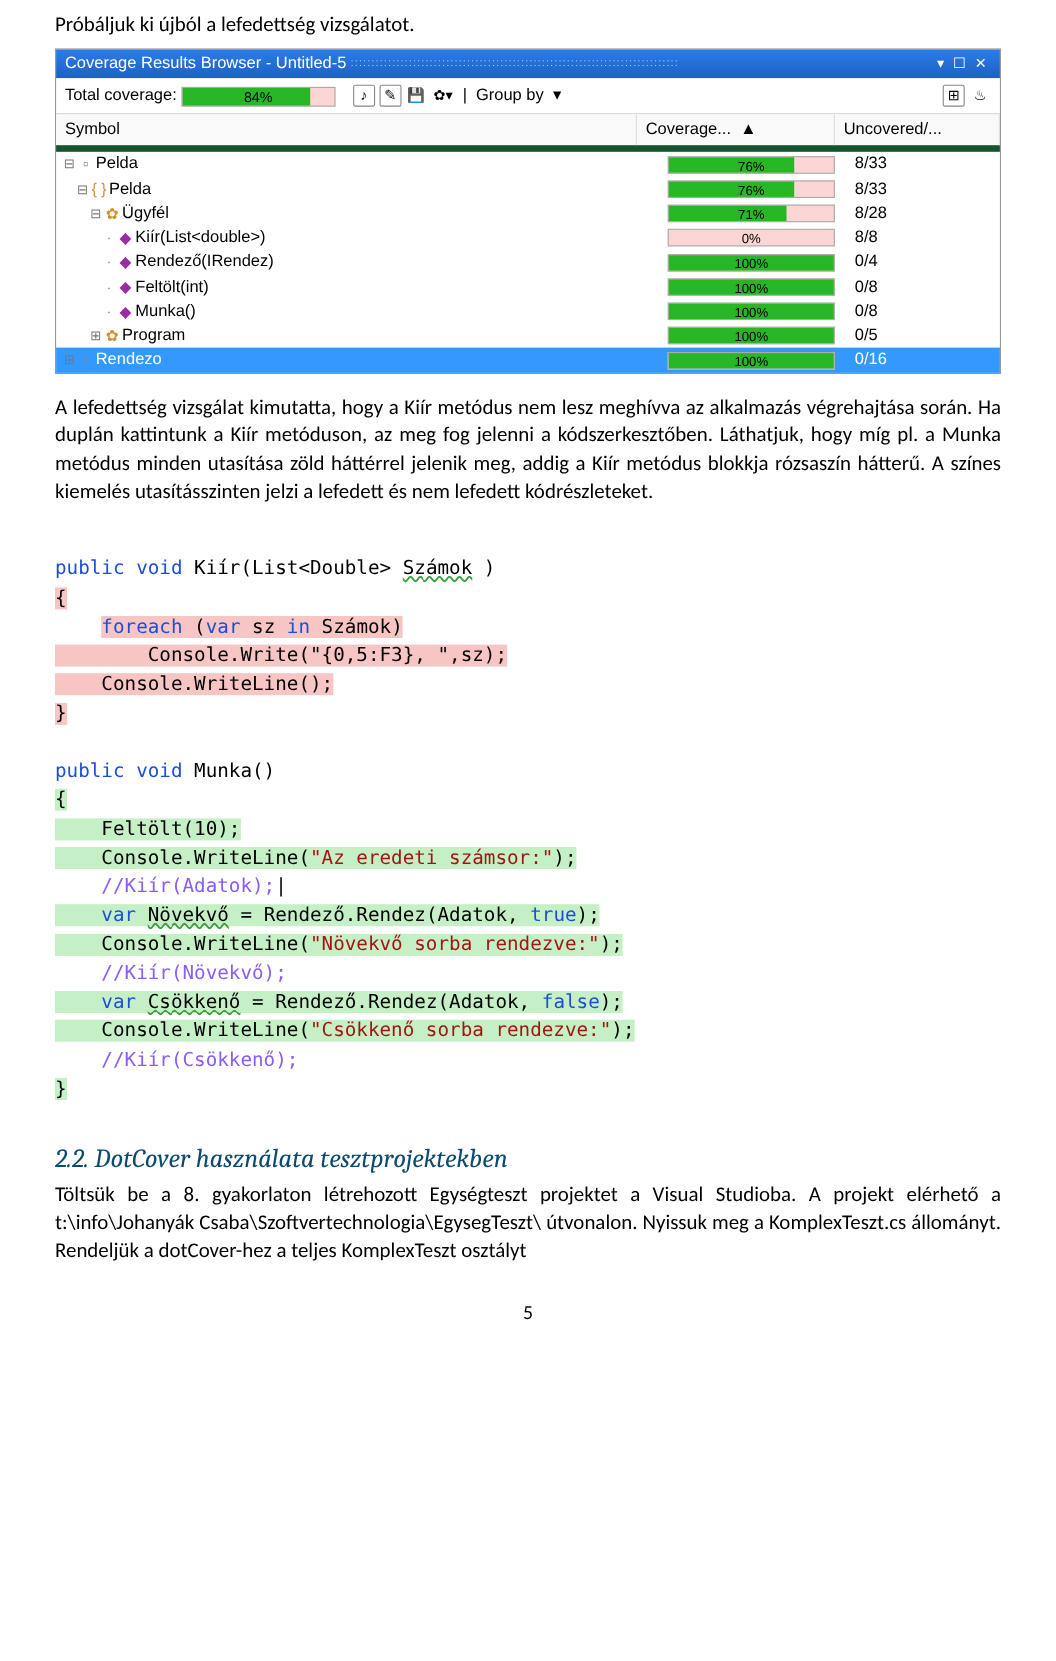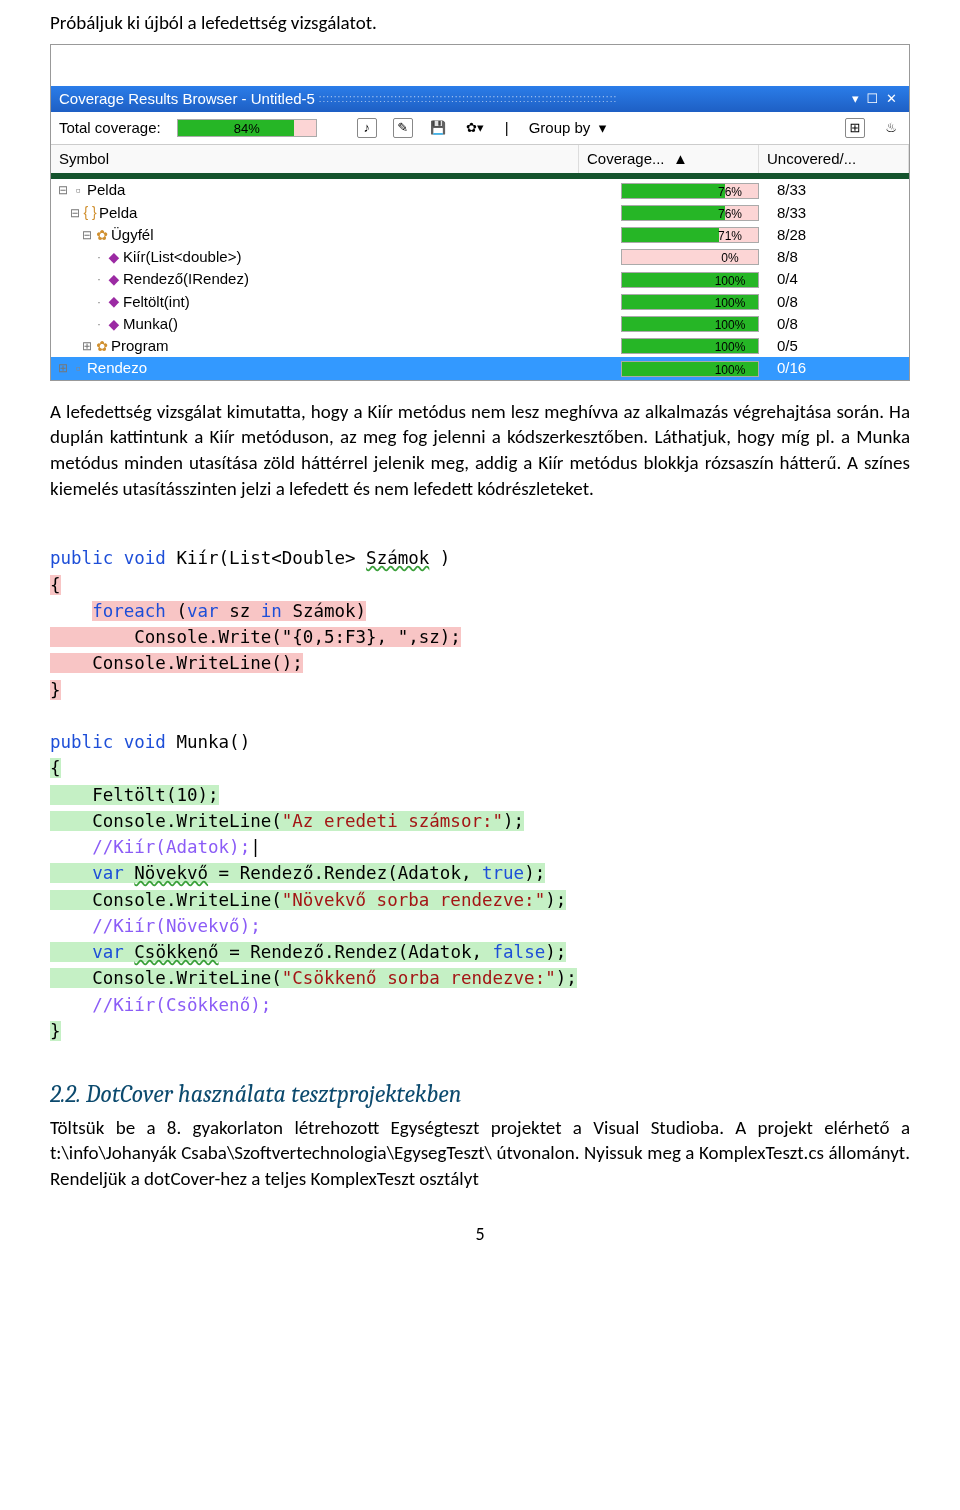--- a/index.html
+++ b/index.html
@@ -19,21 +19,20 @@
     margin: 8px 0 18px 0;
   }
   .cov-title {
     background: linear-gradient(#2b7de9, #1e5fc4);
     color: #fff;
     padding: 3px 8px;
     font-size: 15px;
     display: flex;
     align-items: center;
     font-family: "Segoe UI", Arial, sans-serif;
-    margin-top: 41px;
   }
   .cov-title .dots { flex: 1; opacity: 0.6; letter-spacing: 1px; font-size: 10px; overflow: hidden; white-space: nowrap; }
   .cov-title .ctl { padding: 0 4px; font-size: 13px; }
   .tabs {
     background: #f5f5f5;
     border-bottom: 1px solid #ccc;
     padding: 4px 6px 0 6px;
     font-size: 15px;
     font-family: "Segoe UI", Arial, sans-serif;
     color: #555;
@@ -50,22 +49,22 @@
     border-color: #ccc;
     color: #000;
   }
   .tab .close { font-family: Arial; margin-left: 6px; }
   .toolbar {
     padding: 6px 8px;
     border-bottom: 1px solid #ccc;
     font-size: 15px;
     font-family: "Segoe UI", Arial, sans-serif;
     display: flex;
-    align-items: center;
-    gap: 16px;
+    align-items: flex-end;
+    gap: 4px;
   }
   .tot-bar {
     display: inline-block;
     width: 140px;
     height: 18px;
     border: 1px solid #aaa;
     background: #fcd5d5;
     position: relative;
     vertical-align: middle;
   }
@@ -120,27 +119,26 @@
     flex: 1;
     display: flex;
     align-items: center;
     padding-left: 6px;
     overflow: hidden;
     white-space: nowrap;
   }
   .tree-gutter { display: inline-block; width: 12px; text-align: center; color: #777; font-size: 12px; }
   .tree-icon   { display: inline-block; width: 18px; text-align: center; font-size: 14px; }
   .cov-cell-bar {
-    width: 138px;
+    width: 152px;
     height: 16px;
     border: 1px solid #aaa;
     background: #fcd5d5;
     position: relative;
     margin-right: 10px;
-    padding-left: 40px;
   }
   .cov-cell-bar .fill { background: #26b626; height: 100%; position: absolute; left: 0; top: 0; }
   .cov-cell-bar .txt { position: absolute; width: 100%; text-align: center; font-size: 12px; line-height: 16px; color: #000; }
   .cov-cell-unc { width: 140px; padding-left: 8px; }
 
   
   .code {
     font-family: Consolas, monospace;
     font-size: 17.5px;
     line-height: 1.5;

